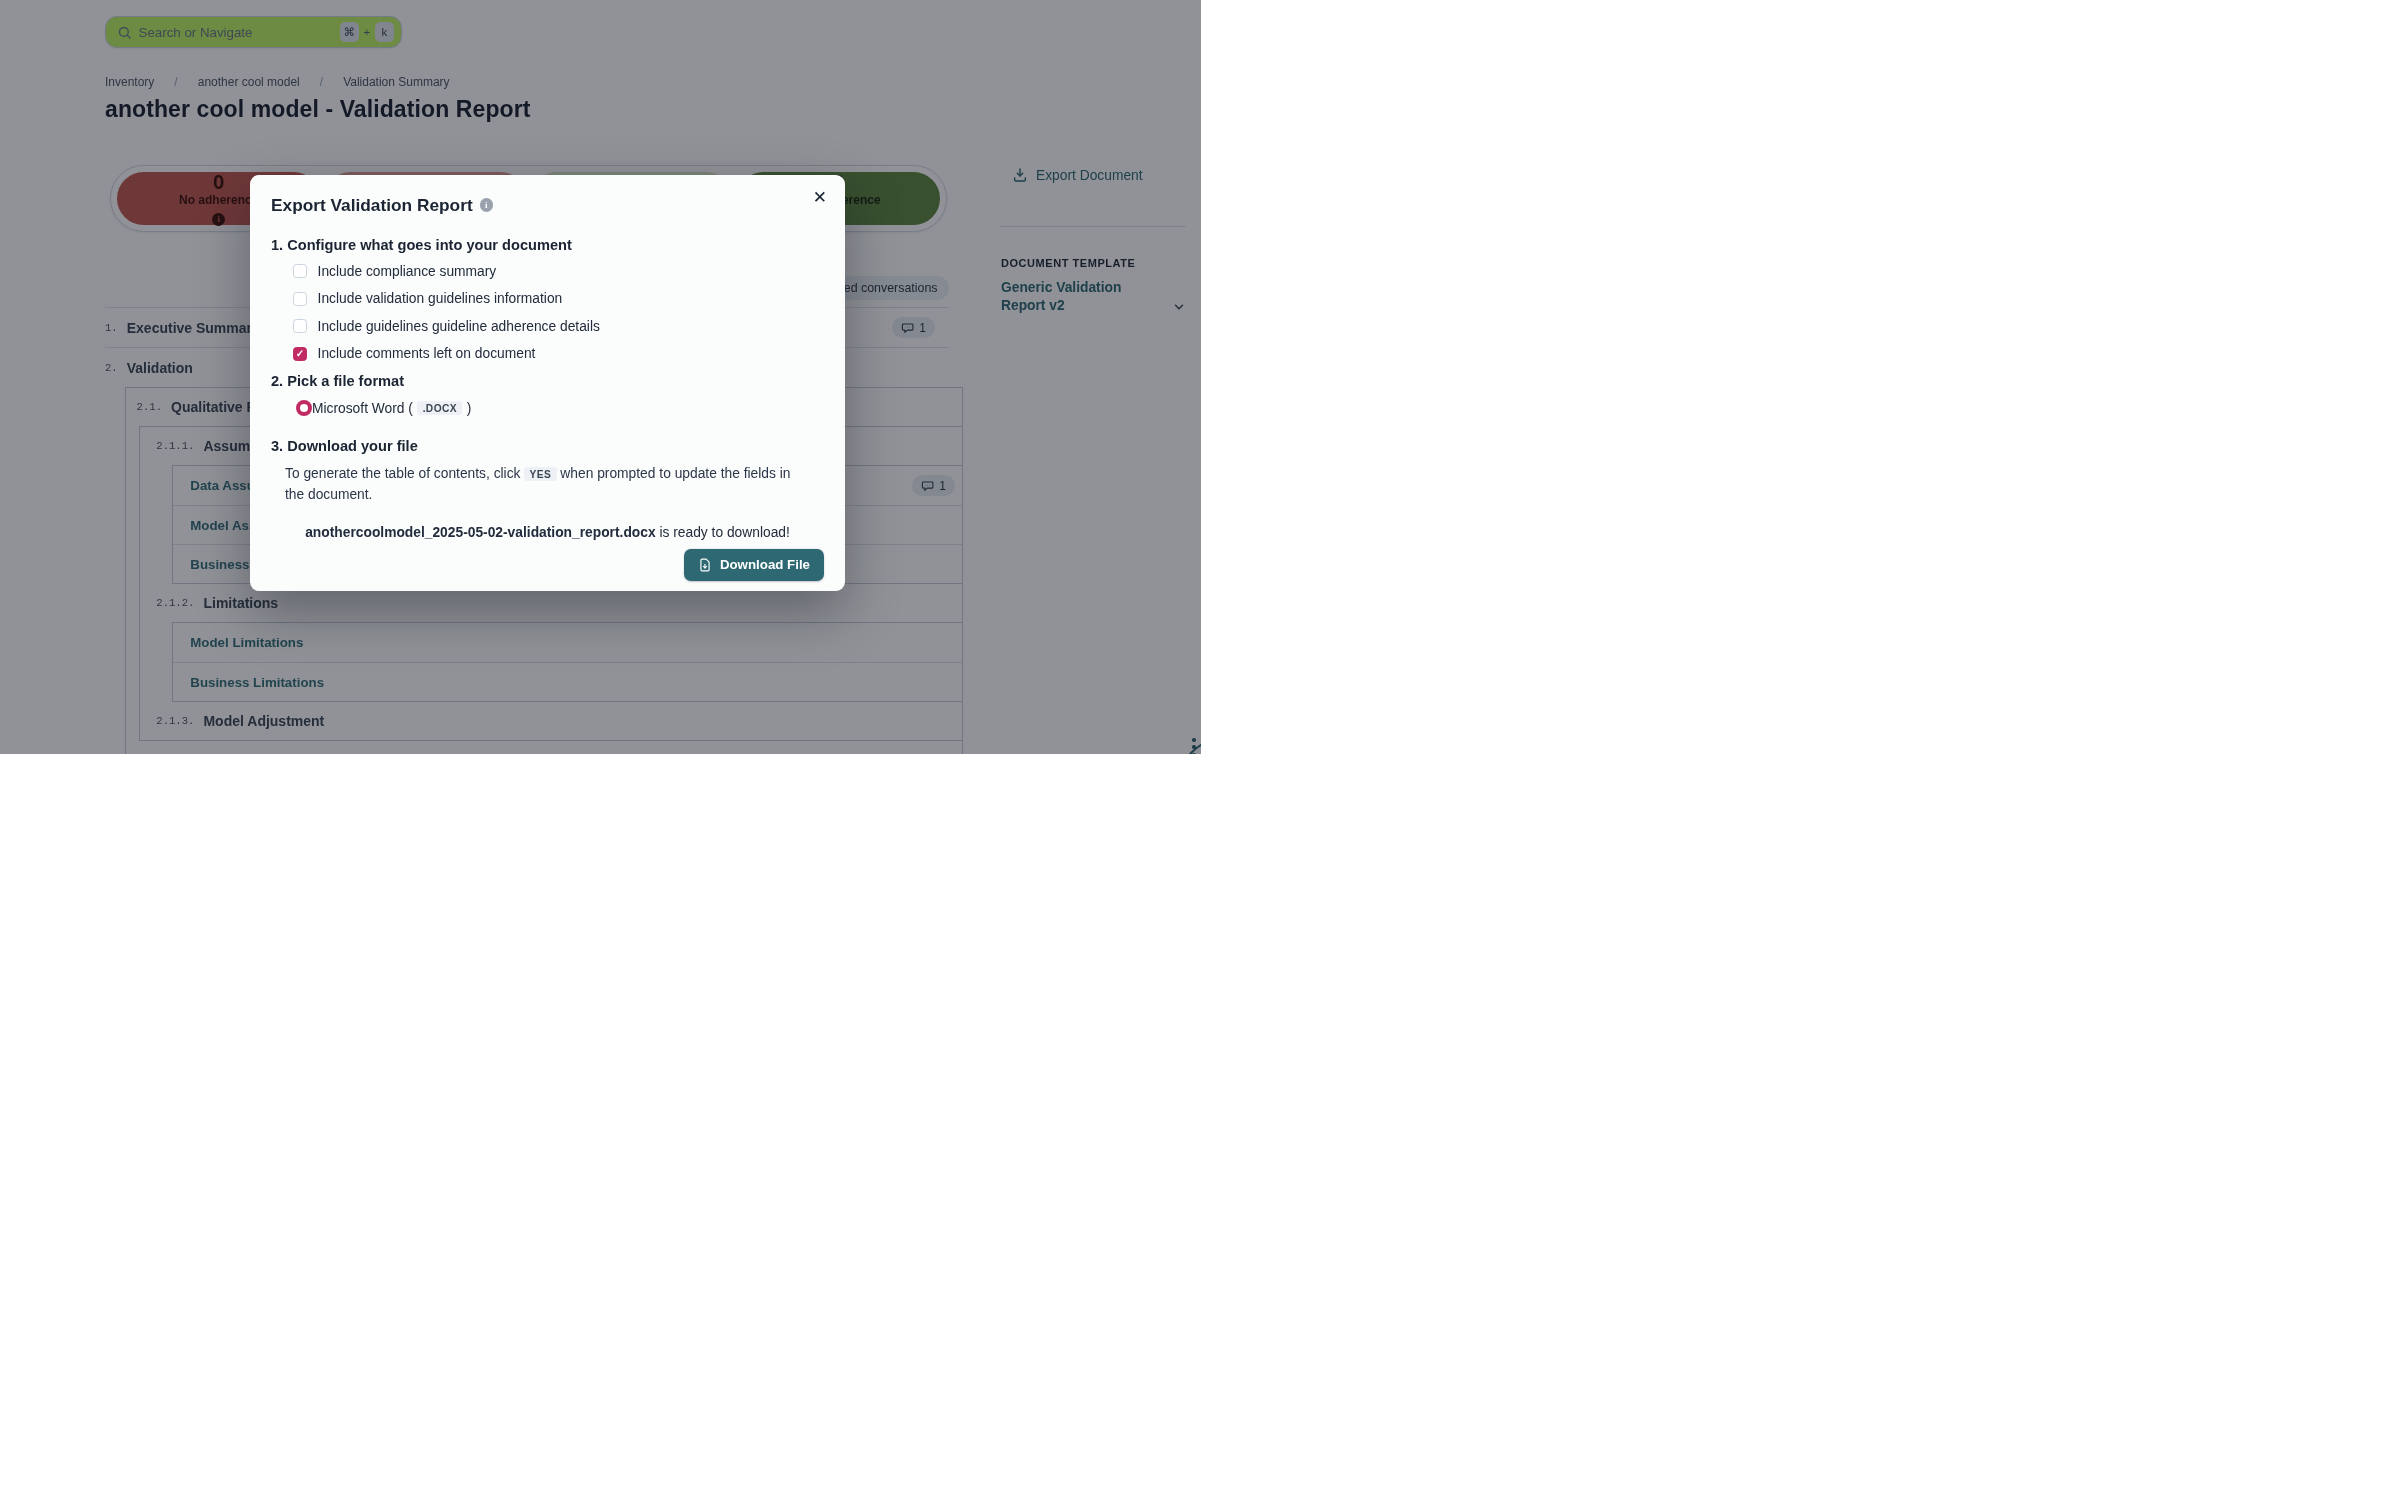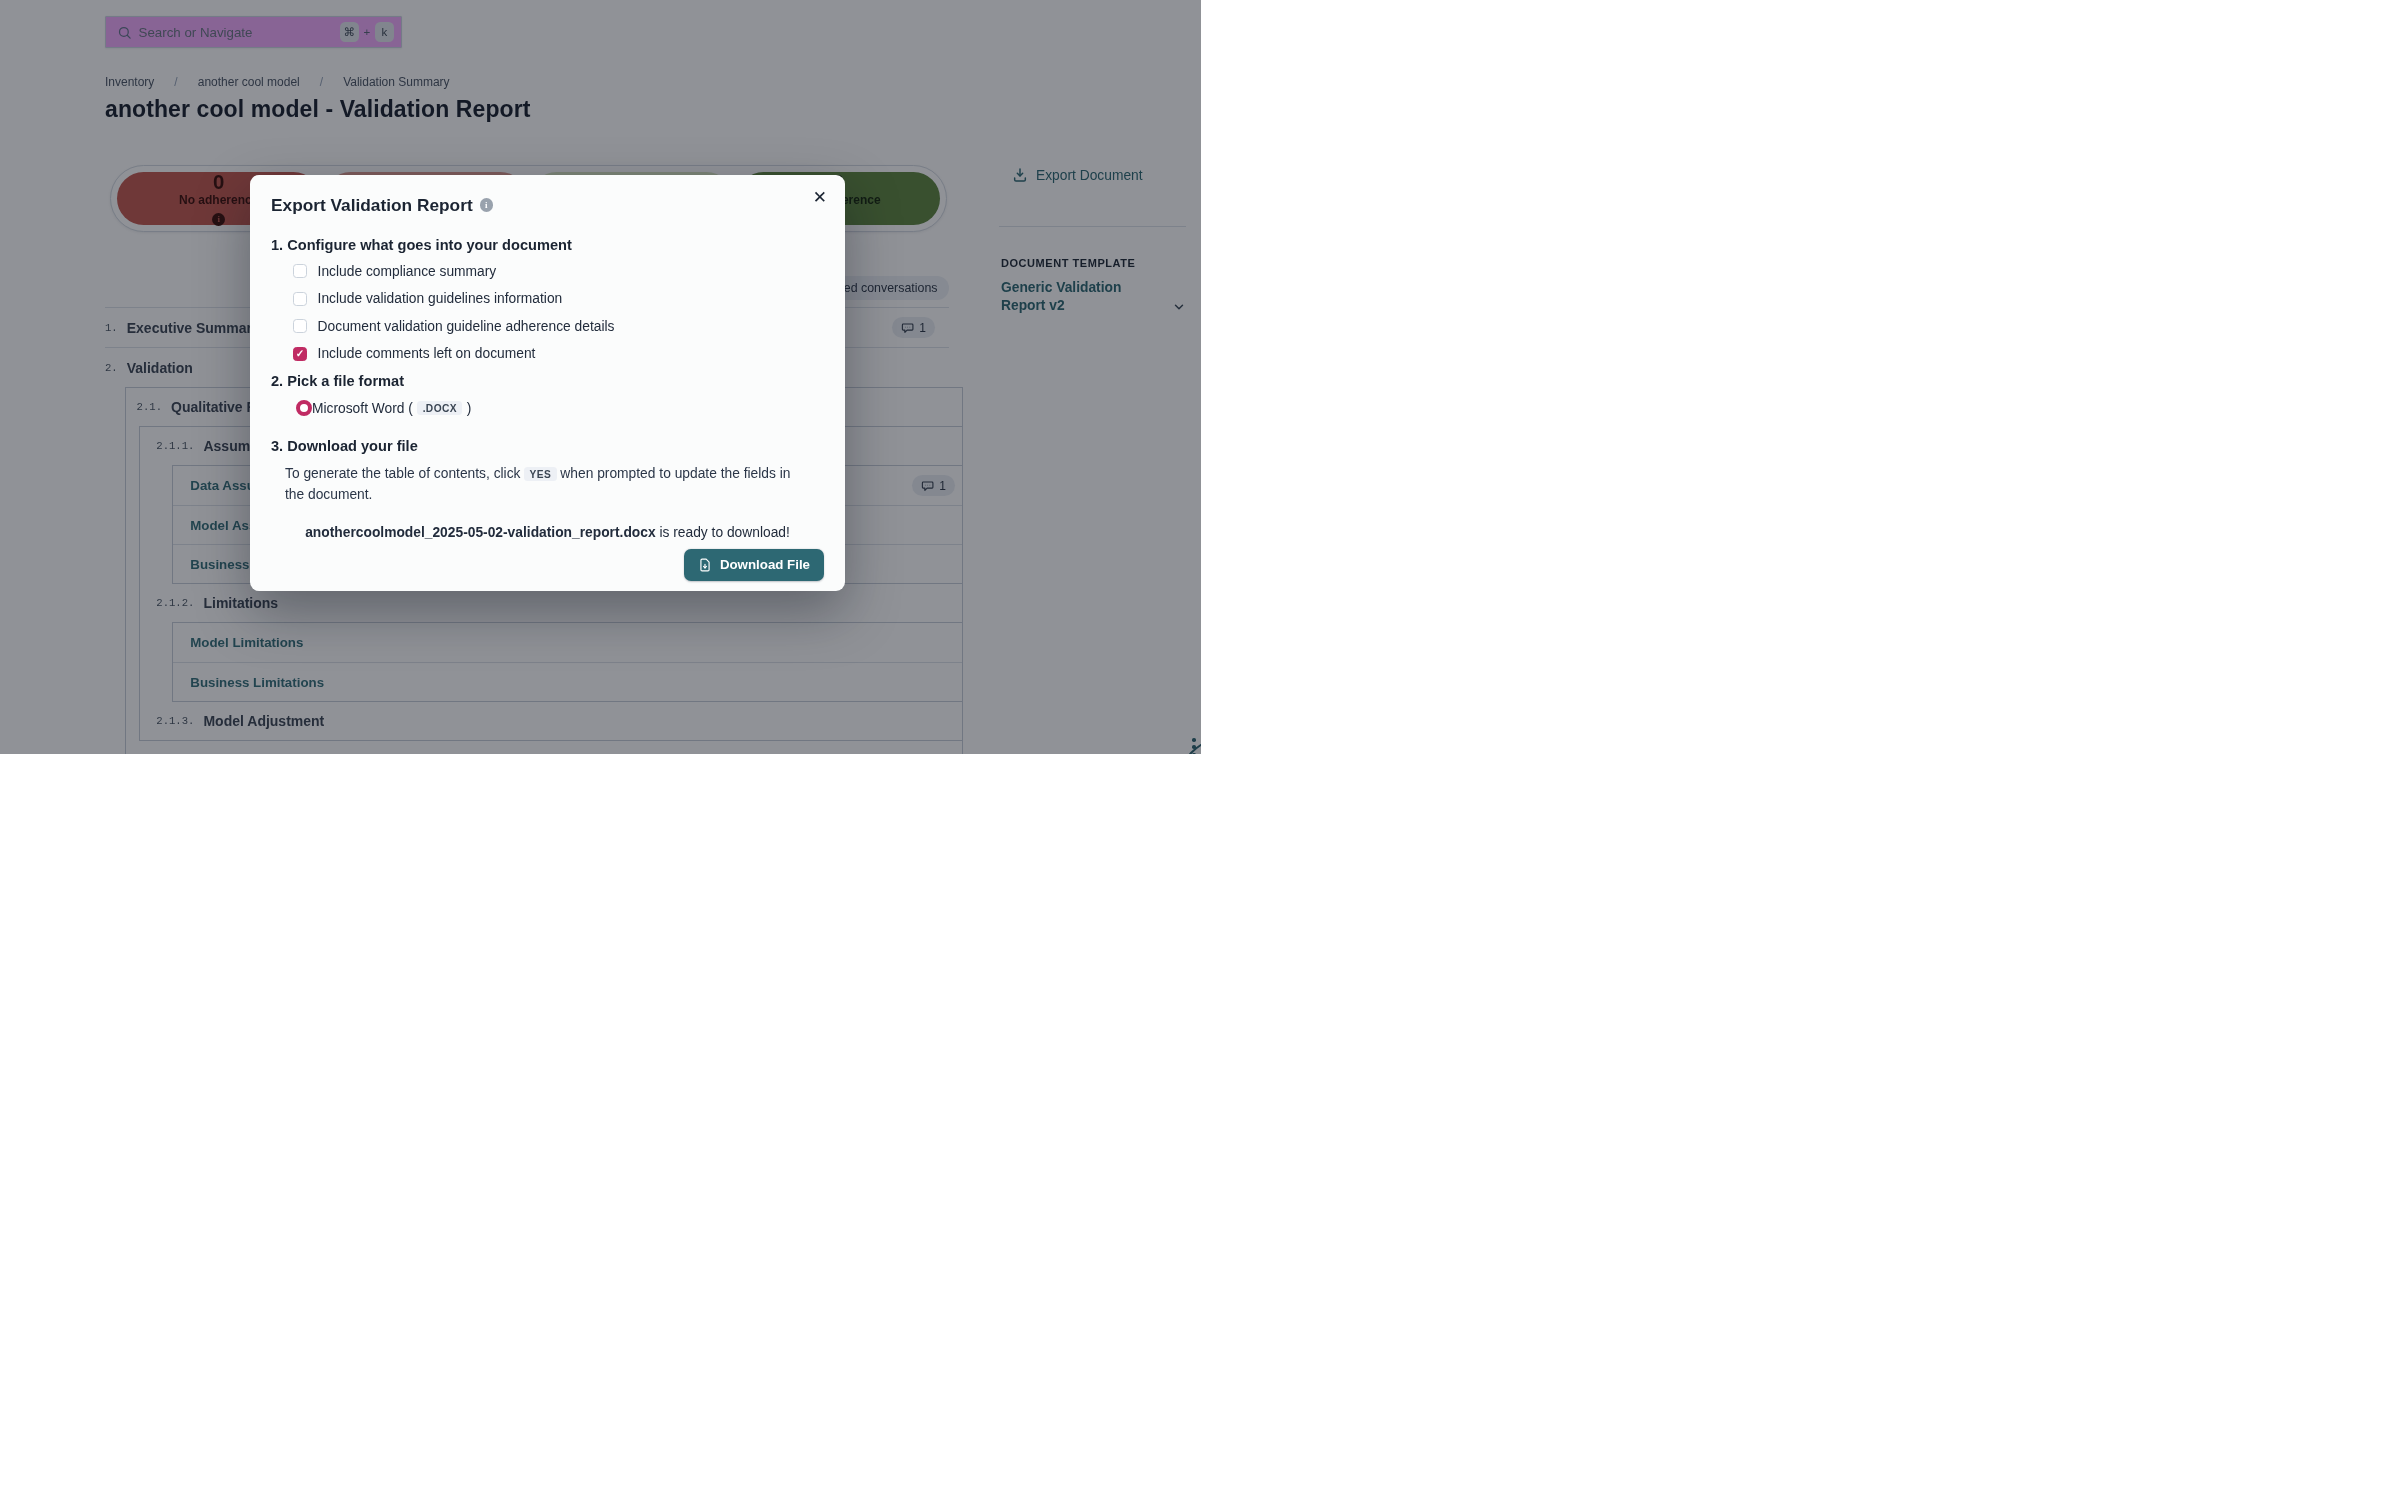--- a/index.html
+++ b/index.html
@@ -9,21 +9,21 @@
     background:#ffffff;
     position:relative;
     overflow:hidden;
     color:#1F2937;
   }
   .abs { position:absolute; }
 
   
   .search-bar {
     left:105px; top:16px; width:297px; height:32px;
-    background:#f0abfc; border:0.9px solid #CBD5E1; border-radius:1px;
+    background:#bef264; border:0.9px solid #CBD5E1; border-radius:12px;
     display:flex; align-items:center; padding:0 7px 0 10.6px;
     box-shadow:0 0.9px 1.8px rgba(15,23,42,.06);
   }
   .search-bar svg { width:15px; height:15px; color:#64748B; flex:none; }
   .search-input {
     border:none; outline:none; background:transparent; flex:1;
     font:13.3px "Liberation Sans", sans-serif; color:#334155;
     padding:0 7px; min-width:0;
   }
   .search-input::placeholder { color:#6B7684; }
@@ -327,21 +327,21 @@
   <div class="chk-row">
     <span class="chk-box"></span>
     <span class="chk-label">Include compliance summary</span>
   </div>
   <div class="chk-row">
     <span class="chk-box"></span>
     <span class="chk-label">Include validation guidelines information</span>
   </div>
   <div class="chk-row">
     <span class="chk-box"></span>
-    <span class="chk-label">Document validation guideline adherence details</span>
+    <span class="chk-label">Include guidelines guideline adherence details</span>
   </div>
   <div class="chk-row">
     <span class="chk-box checked">✓</span>
     <span class="chk-label">Include comments left on document</span>
   </div>
 
   <div class="step-heading mt">2. Pick a file format</div>
   <div class="radio-row">
     <span class="radio"></span>
     <span class="radio-label">

